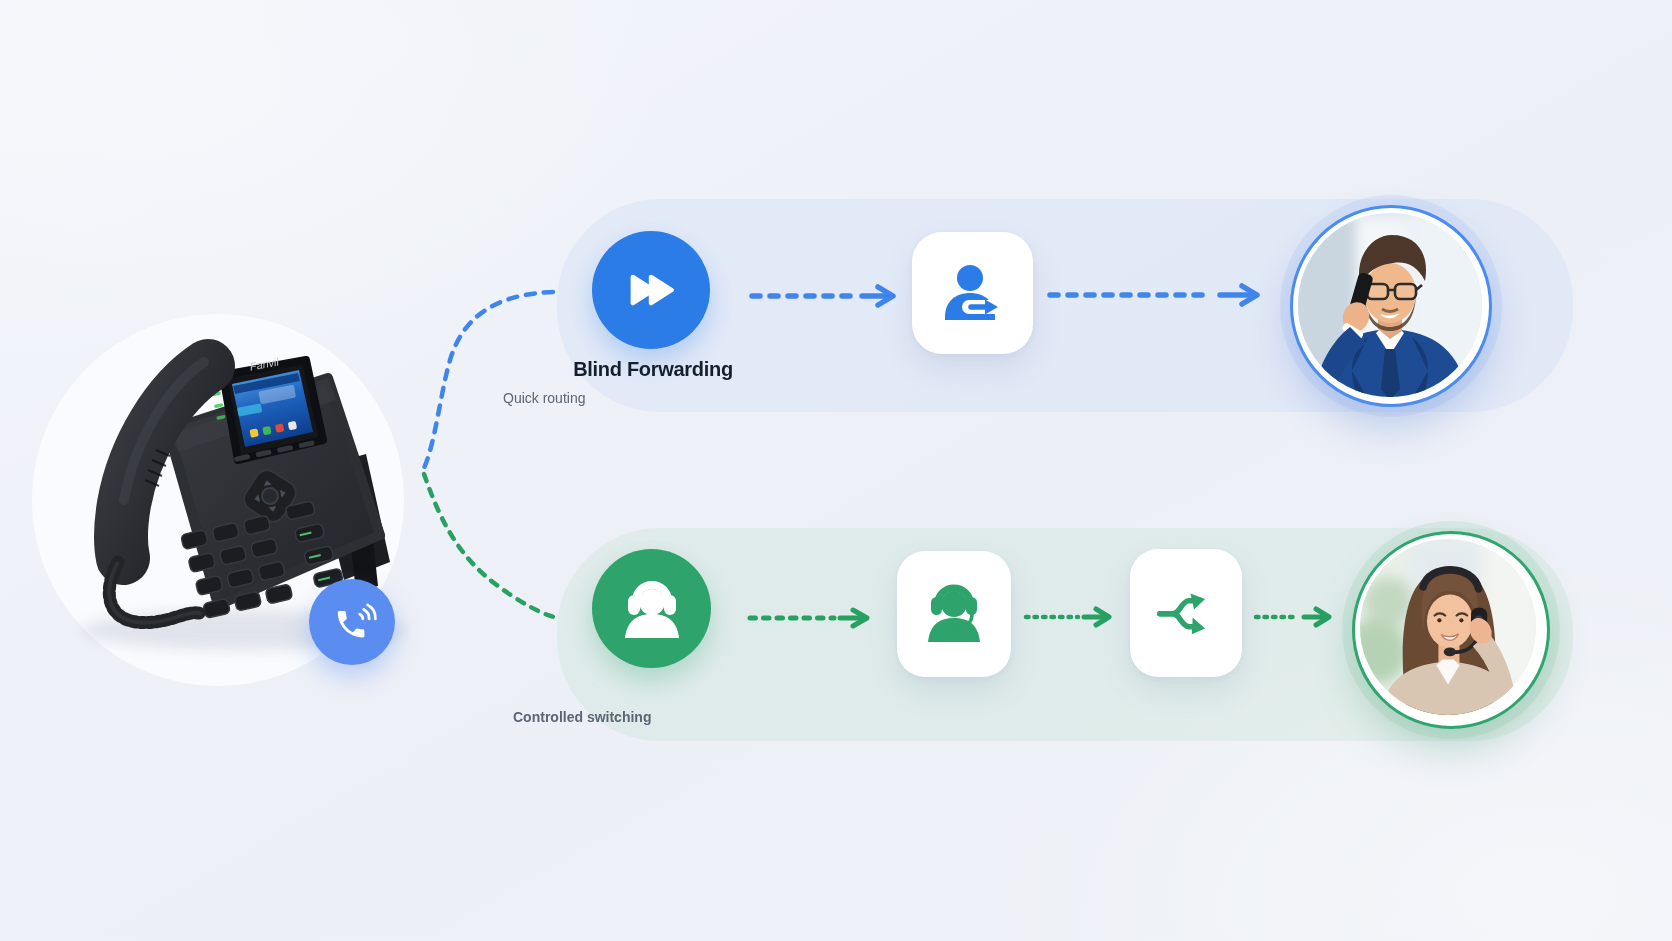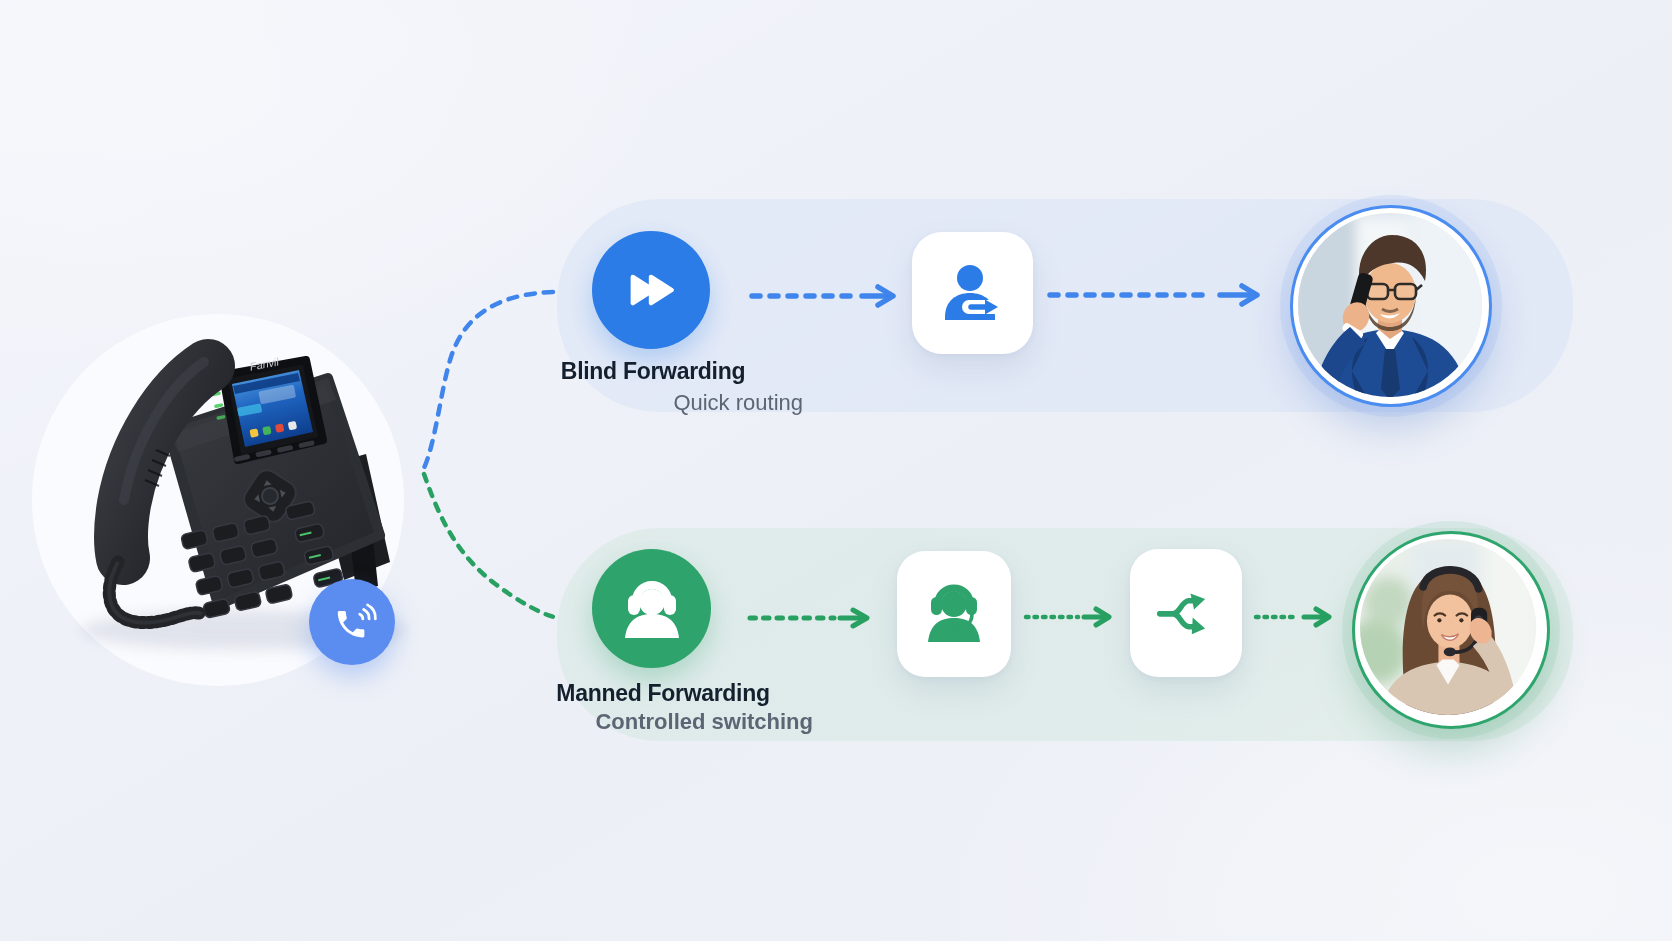--- a/index.html
+++ b/index.html
@@ -10,22 +10,22 @@
       radial-gradient(900px 500px at 8% 8%, #f6f7fb 0%, rgba(246,247,251,0) 60%),
       radial-gradient(1000px 600px at 92% 95%, #f4f6fa 0%, rgba(244,246,250,0) 60%),
       linear-gradient(150deg, var(--page-bg-1,#f3f5fb) 0%, var(--page-bg-2,#eceff6) 55%, #eef1f7 100%);
   }
   .row{position:absolute;left:557px;width:1016px;height:213px;border-radius:103px;}
   .row.blind{top:199px;background:var(--row-blue-bg,rgba(205,221,247,0.35));}
   .row.manned{top:528px;background:var(--row-green-bg,rgba(198,227,210,0.33));}
   .circle-icon{position:absolute;border-radius:50%;display:flex;align-items:center;justify-content:center;z-index:4;}
   .circle-icon.blue{left:592px;top:231px;width:118px;height:118px;background:var(--accent-blue,#2b7ce6);box-shadow:0 12px 26px rgba(43,124,230,.28);}
   .circle-icon.green{left:592px;top:549px;width:119px;height:119px;background:var(--accent-green,#2ea36c);box-shadow:0 12px 26px rgba(46,163,108,.28);}
-  .flow-title{position:absolute;width:300px;text-align:center;font-weight:bold;font-size:23px;letter-spacing:-.3px;color:var(--title-color,#15202f);z-index:4;}
-  .flow-sub{position:absolute;width:300px;text-align:right;font-size:22px;color:var(--subtitle-color,#5b6574);z-index:4;}
+  .flow-title{position:absolute;width:300px;text-align:center;font-weight:bold;font-size:20px;letter-spacing:-.3px;color:var(--title-color,#15202f);z-index:4;}
+  .flow-sub{position:absolute;width:300px;text-align:left;font-size:14px;color:var(--subtitle-color,#5b6574);z-index:4;}
   .card{position:absolute;background:var(--card-bg,#fff);border-radius:30px;display:flex;align-items:center;justify-content:center;
         box-shadow:0 14px 30px rgba(84,104,146,.12), 0 2px 6px rgba(84,104,146,.06);z-index:4;}
   .card.user-forward{left:912px;top:232px;width:121px;height:122px;}
   .card.agent{left:897px;top:551px;width:114px;height:126px;border-radius:28px;}
   .card.branch{left:1130px;top:549px;width:112px;height:128px;border-radius:28px;}
   .avatar{position:absolute;border-radius:50%;background:#fff;z-index:4;}
   .avatar .inner{position:absolute;left:5px;top:5px;border-radius:50%;overflow:hidden;}
   .avatar.man{left:1290px;top:205px;width:196px;height:196px;border:3px solid var(--ring-blue,#4a8cf0);
       box-shadow:0 0 0 10px rgba(122,164,240,.14), 0 20px 38px rgba(70,115,205,.28);}
   .avatar.woman{left:1352px;top:531px;width:192px;height:192px;border:3px solid var(--ring-green,#2fa56e);
@@ -277,21 +277,20 @@
     <svg width="78" height="78" viewBox="0 0 78 78">
       <g fill="#ffffff">
         <circle cx="39" cy="32" r="13"></circle>
         <path d="M12,68 C14,50 25,44 39,44 C53,44 64,50 66,68 Z"></path>
         <rect x="15" y="25" width="12" height="20" rx="6"></rect>
         <rect x="51" y="25" width="12" height="20" rx="6"></rect>
       </g>
       <path d="M23,31 A16,16 0 0 1 55,31" stroke="#ffffff" stroke-width="8" fill="none" stroke-linecap="round"></path>
     </svg>
   </div>
-  <div class="flow-title" style="left:513px;top:680px;">Manned Forwarding</div>
   <div class="flow-sub" style="left:513px;top:709px;font-weight:bold;">Controlled switching</div>
 
   <div class="card agent">
     <svg width="80" height="80" viewBox="0 0 80 80">
       <g class="g-fill">
         <circle cx="40" cy="30" r="13"></circle>
         <path d="M14,68 C16,50 26,44 40,44 C54,44 64,50 66,68 Z"></path>
         <rect x="17" y="23" width="11" height="18" rx="5.5"></rect>
         <rect x="52" y="23" width="11" height="18" rx="5.5"></rect>
       </g>

